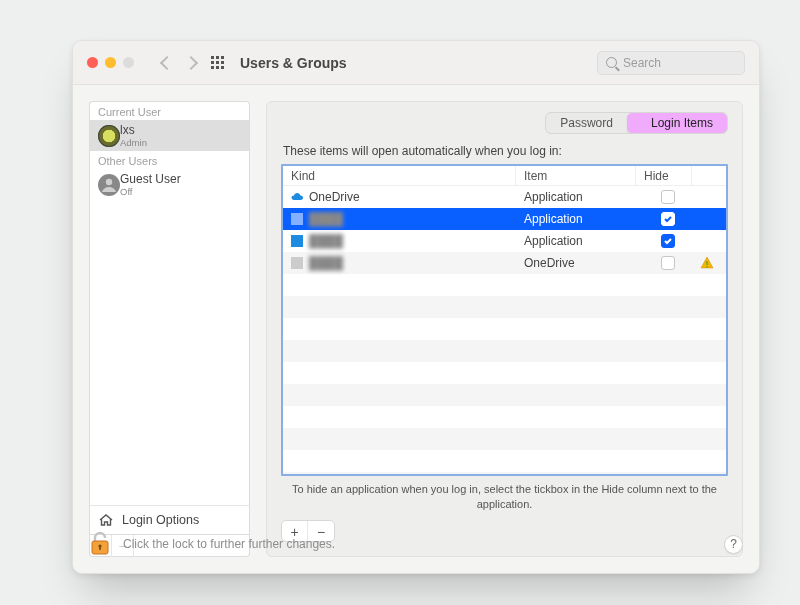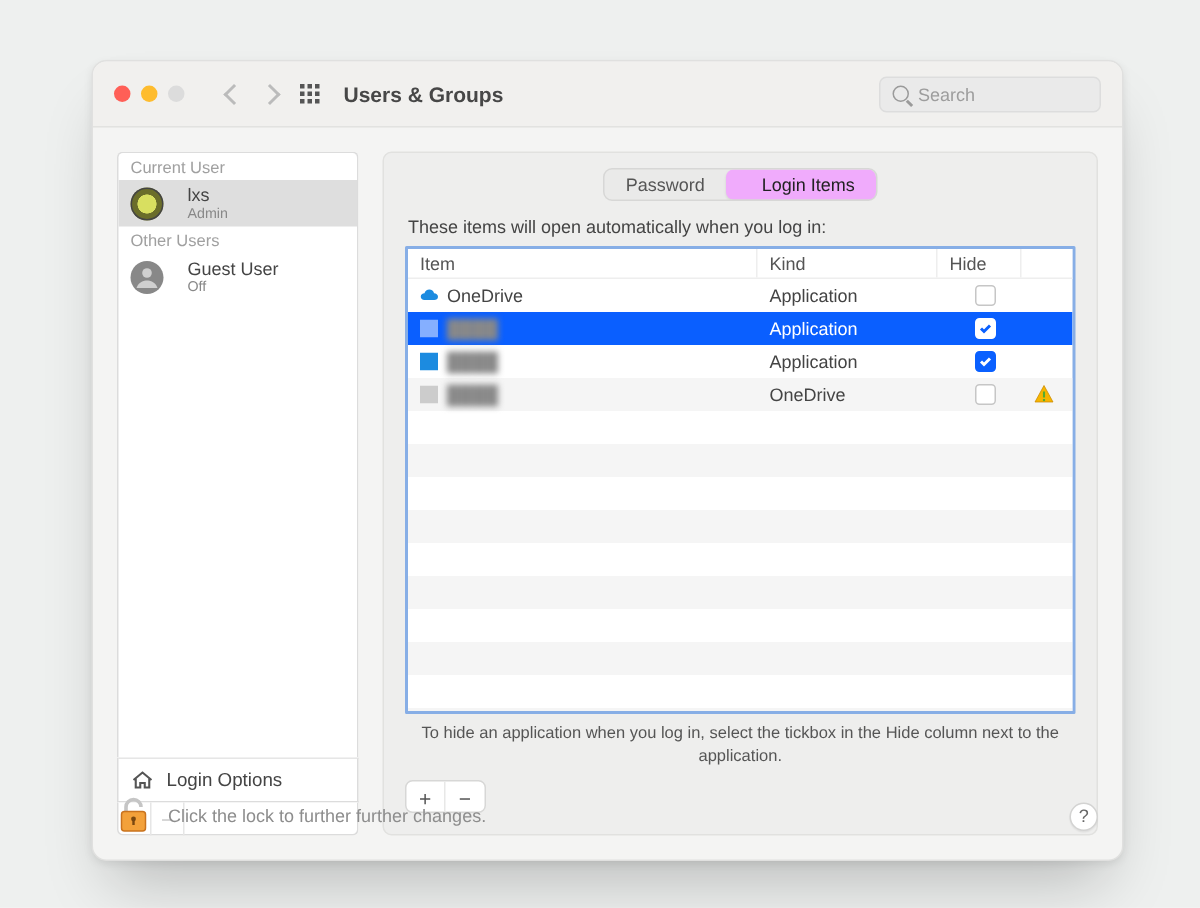--- a/index.html
+++ b/index.html
@@ -1,17 +1,17 @@
 <!DOCTYPE html>
 <html><head>
 <meta charset="utf-8">
 <style>
   * { box-sizing: border-box; }
   body { margin:0; padding:0; background:#eef0ef; font-family:-apple-system,"Helvetica Neue",Arial,sans-serif; font-size:12px; color:#444; -webkit-font-smoothing:antialiased; }
-  .window { position:absolute; left:61px; top:40px; width:688px; height:534px; background:#f4f4f3; border:1px solid #e0e0df; border-radius:10px;
+  .window { position:absolute; left:72px; top:40px; width:688px; height:534px; background:#f4f4f3; border:1px solid #e0e0df; border-radius:10px;
             box-shadow:0 25px 40px -12px rgba(0,0,0,.22),0 2px 6px rgba(0,0,0,.08); overflow:hidden; }
   
   .toolbar { display:flex; align-items:center; height:44px; padding:0 14px; background:#f1f0ee; border-bottom:1px solid #e2e2e0; gap:14px; }
   .traffic { display:flex; gap:7px; }
   .dot { width:11px; height:11px; border-radius:50%; }
   .dot-red{background:#ff5f57;} .dot-yellow{background:#febc2e;} .dot-gray{background:#dcdcdc;}
   .navarrows { display:flex; gap:14px; margin-left:14px;}
   .chev { width:10px; height:10px; border-left:2px solid #bbb; border-bottom:2px solid #bbb; transform:rotate(45deg);}
   .chev.r {transform:rotate(-135deg);}
   svg { display:block; }
@@ -20,35 +20,35 @@
   .searchbox { display:flex; align-items:center; gap:6px; background:#eaeaea; border:1px solid #ddd; border-radius:5px; height:24px; padding:0 8px; min-width:148px;}
   .searchbox .mag { width:11px; height:11px; border:1.5px solid #9a9a9a; border-radius:50%; position:relative; }
   .searchbox .mag::after {content:""; position:absolute; width:5px; height:1.5px; background:#9a9a9a; bottom:-2px; right:-4px; transform:rotate(45deg);}
   .searchbox .ph { color:#9d9d9d; font-size:12px;}
 
   
   .content { display:flex; gap:16px; padding:16px; height:calc(100% - 44px); }
   .sidebar { width:161px; display:flex; flex-direction:column;border-radius:21px; }
   .userlist { flex:1; background:#fff; border:1px solid #dcdcdc; border-radius:4px 4px 0 0; border-bottom:none; display:flex; flex-direction:column; overflow:hidden;}
   .section-hd { font-size:11px; color:#a0a0a0; padding:4px 8px 2px; }
-  .userrow { display:flex; align-items:center; gap:16px; padding:3px 8px; }
+  .userrow { display:flex; align-items:center; gap:0; padding:3px 8px; }
   .userrow.sel { background:#dedede; }
   .avatar { width:22px; height:22px; border-radius:50%; background:#888; position:relative;}
   .avatar.lxs { background:radial-gradient(circle at 50% 50%,#d8df60 0 40%,#6a6d2a 42% 100%); box-shadow:inset 0 0 0 1px #444;}
   .urow-main .uname { font-size:12px; color:#444; }
   .urow-main .urole { font-size:9.5px; color:#888; }
   .login-opts { background:#fff; border:1px solid #dcdcdc; border-top:1px solid #e6e6e6; border-radius:0 0 0 0; height:30px; display:flex; align-items:center; gap:8px; padding:0 8px; font-size:12.5px; }
   .login-opts svg {stroke:#555;}
   .plusminus { background:#fff; border:1px solid #dcdcdc; border-top:none; height:22px; display:flex; align-items:center; border-radius:0 0 4px 4px; }
   .plusminus .pm { width:22px; text-align:center; line-height:22px; border-right:1px solid #e6e6e6; font-size:14px; color:#444; }
   .plusminus .pm.dis {color:#ccc;}
 
   
   .main { flex:1; background:#eeeeed; border:1px solid #e1e1df; border-radius:6px; padding:10px 14px 14px; display:flex; flex-direction:column; position:relative; }
-  .tabwrap { display:flex; justify-content:center; height:22px; }
+  .tabwrap { display:flex; justify-content:flex-end; height:22px; }
   .seg { display:flex; border:1px solid #d7d7d6; border-radius:6px; background:#eaeae9; overflow:hidden; height:22px;}
   .seg .tab { padding:0 14px; font-size:12px; color:#555; display:flex; align-items:center; }
   .seg .tab.active { background:#f0abfc; border-radius:5px; box-shadow:0 1px 2px rgba(0,0,0,.1); color:#222;padding-left:24px; }
   .subtitle { font-size:12px; color:#444; margin:10px 2px 6px; }
   .table { border:2px solid #87aee6; border-radius:1px; background:#fff; flex:1; overflow:hidden; display:flex; flex-direction:column;}
   .thead,.trow { display:grid; grid-template-columns: 1fr 120px 56px 34px; align-items:center; font-size:12px; }
   .thead { height:20px; background:#fff; border-bottom:1px solid #eee; color:#555; }
   .thead > div { padding-left:8px; border-right:1px solid #eee; height:100%; display:flex; align-items:center;}
   .thead > div:last-child{border:none;}
   .trow { height:22px; }
@@ -158,22 +158,22 @@
       <div class="tabwrap">
         <div class="seg">
           <div class="tab">Password</div>
           <div class="tab active">Login Items</div>
         </div>
       </div>
       <div class="subtitle">These items will open automatically when you log in:</div>
 
       <div class="table">
         <div class="thead">
+          <div>Kind</div>
           <div>Item</div>
-          <div>Kind</div>
           <div>Hide</div>
           <div></div>
         </div>
 
         <div class="trow">
           <div class="cell">
               <span class="micon">
                 <svg width="14" height="14" viewBox="0 0 14 14">
                   <path d="M3 9c-1.5 0-2.5-1-2.5-2.2C.5 5.3 1.6 4.5 3 4.5 3.3 3 4.7 2 6.2 2c1.6 0 2.9 1 3.2 2.5 1.3 0 2.6.9 2.6 2.3S10.8 9 9.5 9H3z" fill="#1c8be0"></path>
                 </svg>

